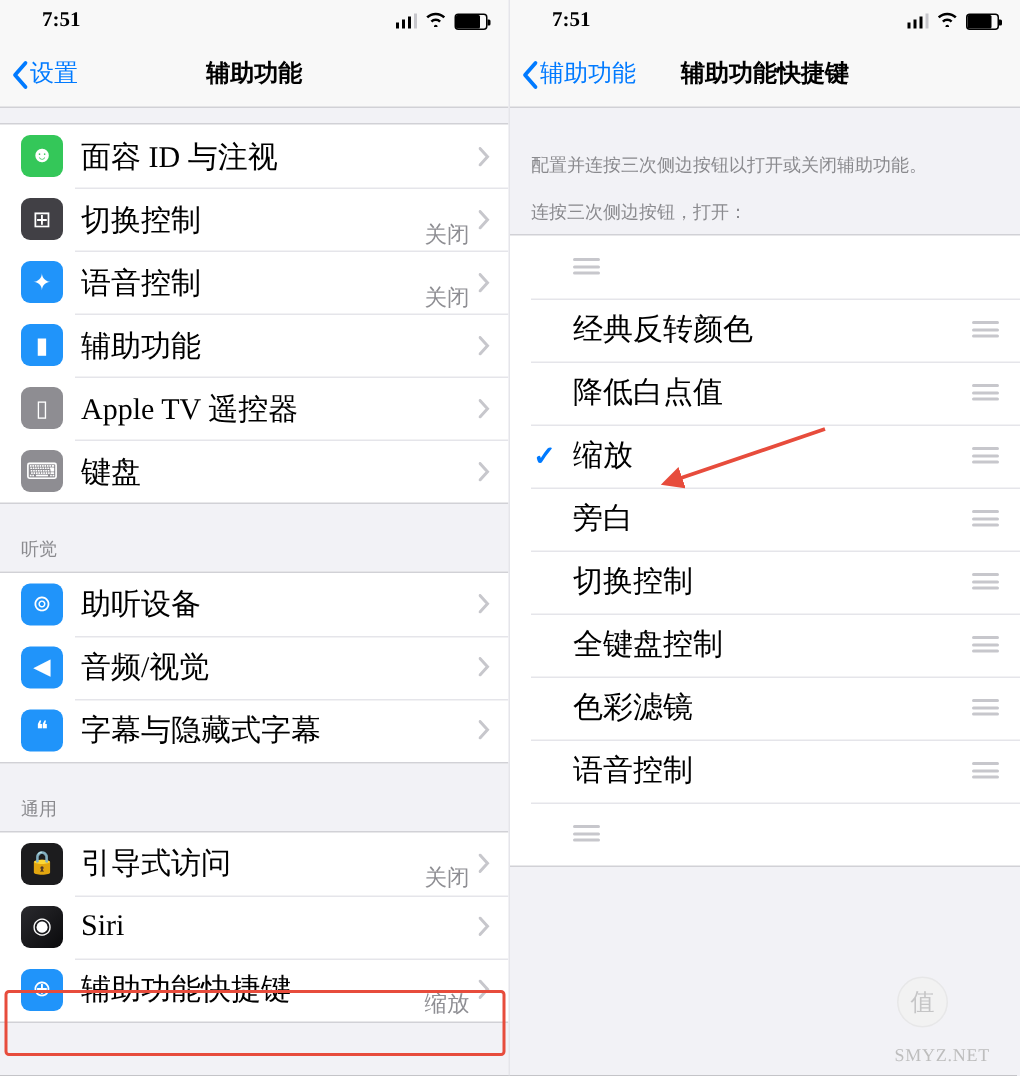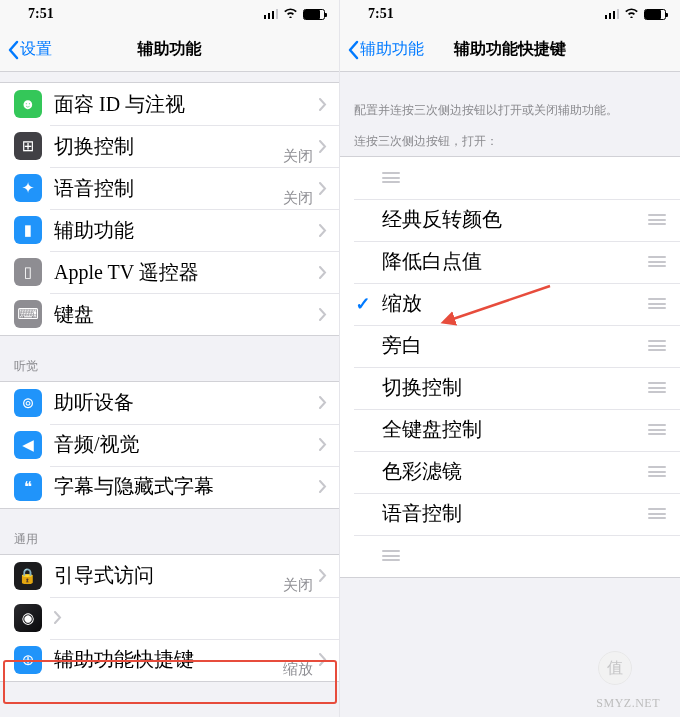--- a/index.html
+++ b/index.html
@@ -206,20 +206,21 @@
             <span class="chev">
               <svg viewBox="0 0 8 13">
                 <path d="M1 1l5 5.5L1 12" stroke="#c7c7cc" stroke-width="2" fill="none" stroke-linecap="round"></path>
               </svg>
             </span>
           </div>
           <div class="row">
             <span class="icon bg-siri">
               <span>◉</span>
             </span>
+            <span class="label">Siri</span>
             <span class="chev">
               <svg viewBox="0 0 8 13">
                 <path d="M1 1l5 5.5L1 12" stroke="#c7c7cc" stroke-width="2" fill="none" stroke-linecap="round"></path>
               </svg>
             </span>
           </div>
           <div class="row">
             <span class="icon bg-blue">
               <span>⊕</span>
             </span>

